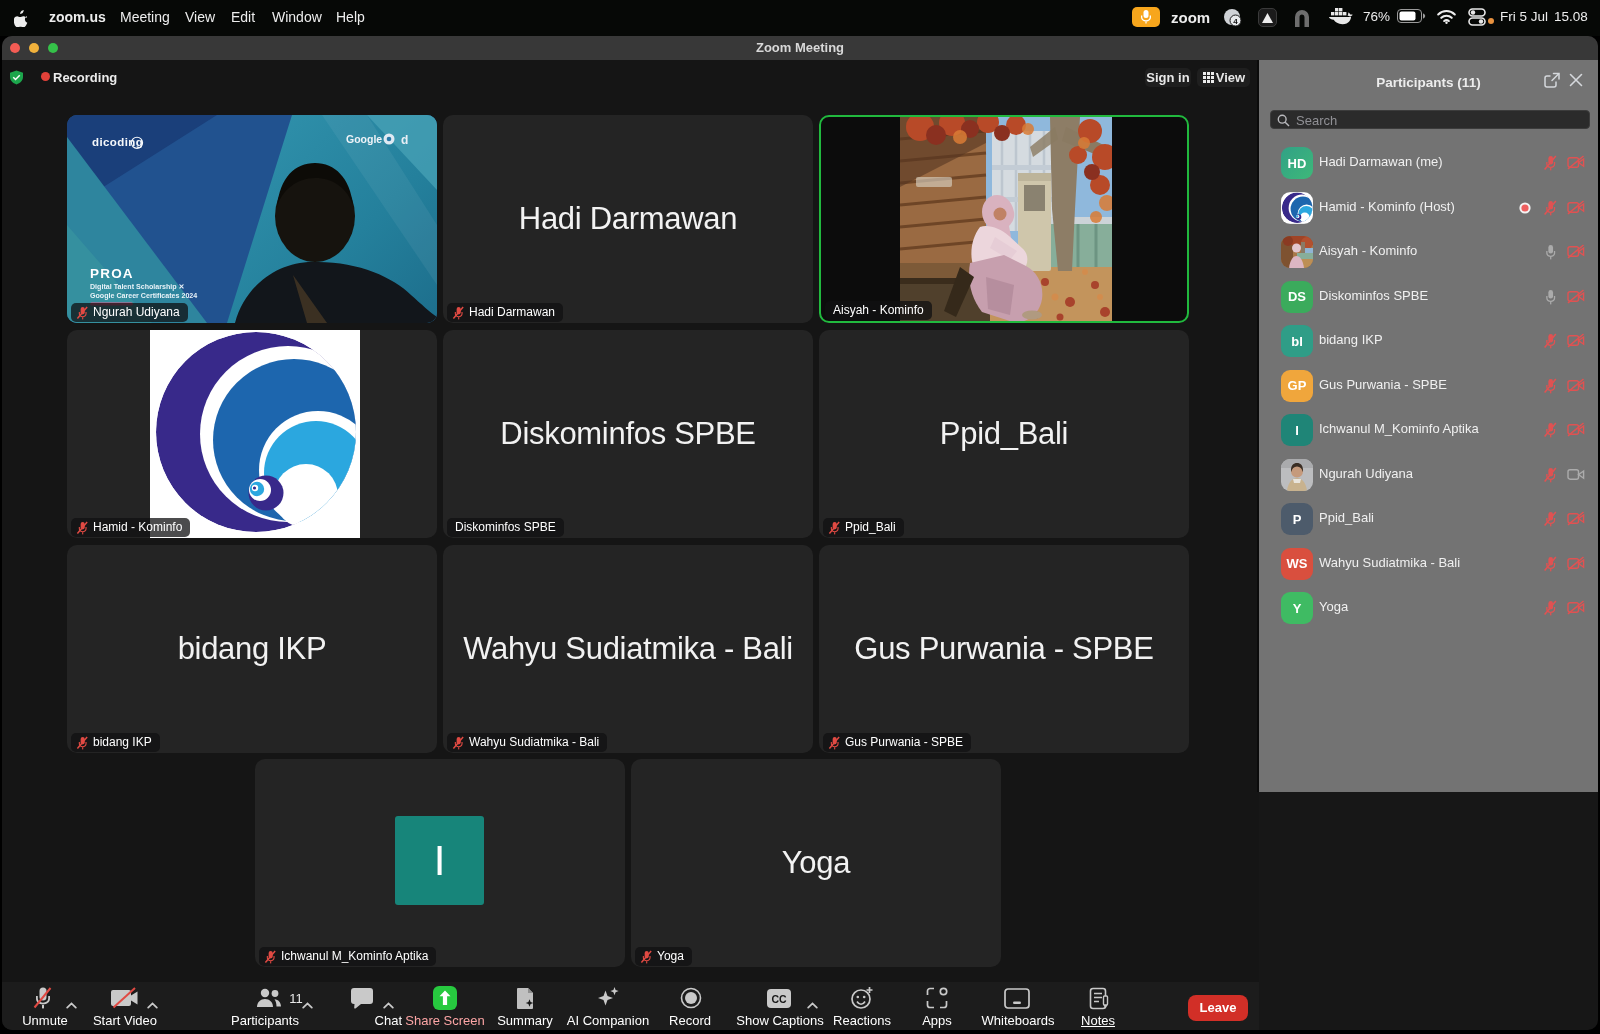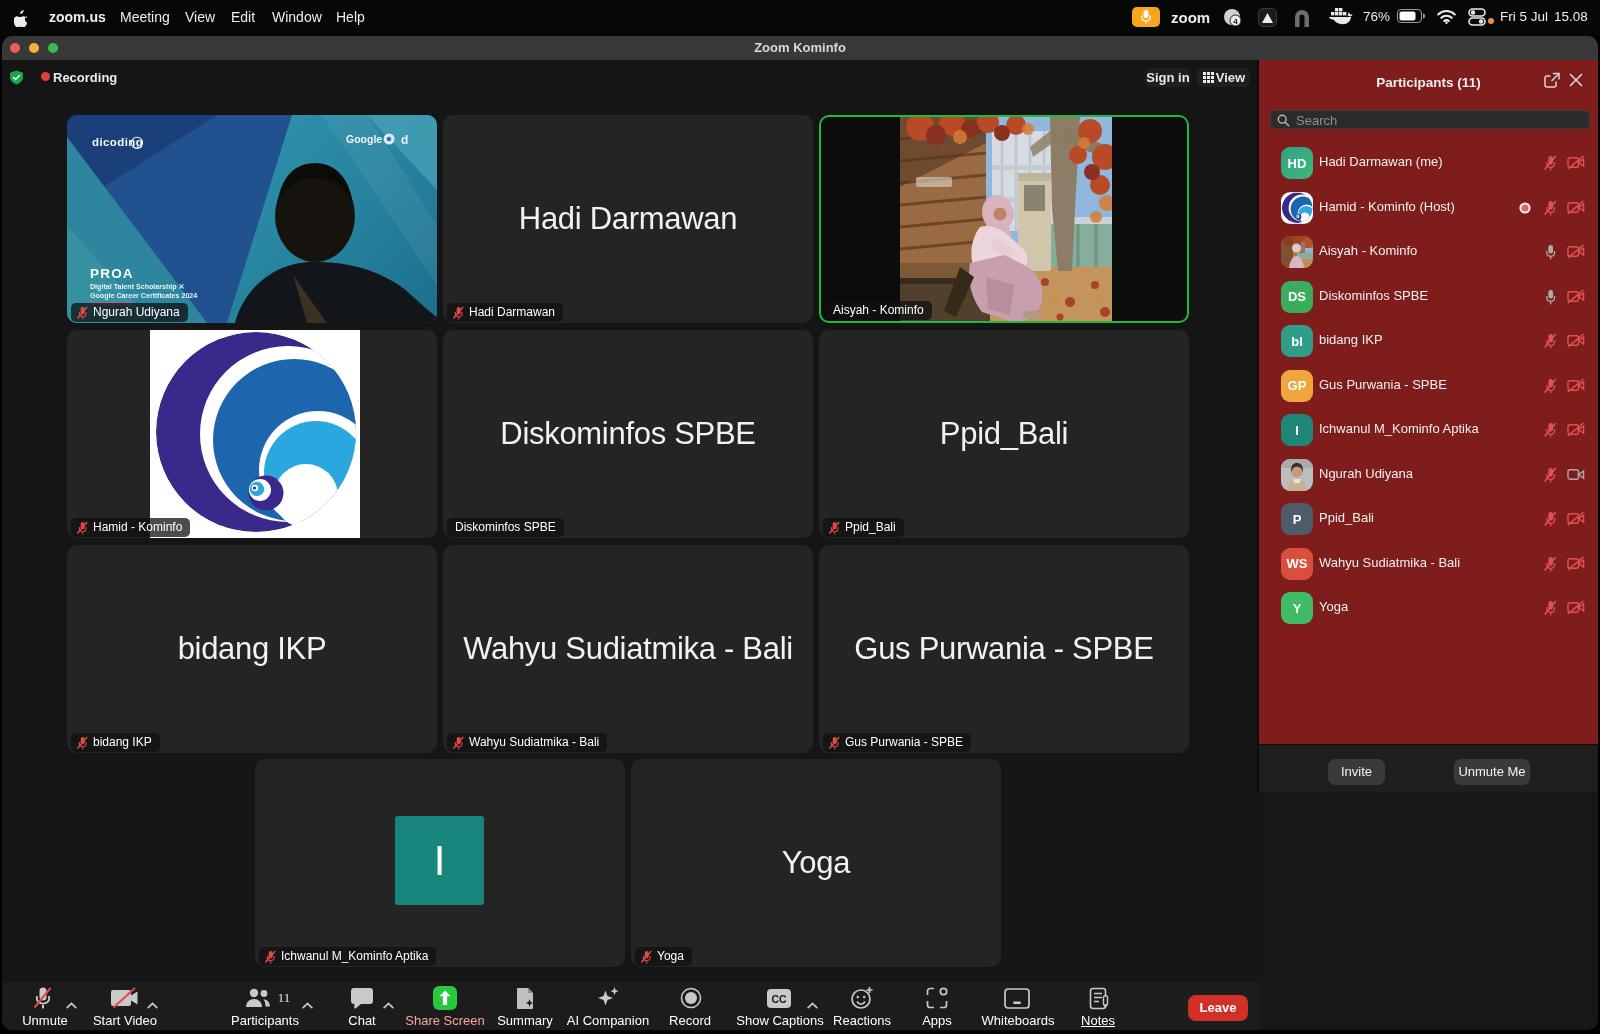--- a/index.html
+++ b/index.html
@@ -32,21 +32,21 @@
 .bigname { position:absolute; left:0; top:0; width:100%; height:100%;
   display:flex; align-items:center; justify-content:center;
   color:#f2f2f2; font-size:31px; letter-spacing:-0.3px; white-space:nowrap; }
 .tag { position:absolute; left:4px; bottom:1px; height:19px; background:rgba(16,16,18,0.75);
   border-radius:5px; color:#fff; font-size:12px; line-height:19px;
   padding:0 8px 0 5px; display:flex; align-items:center; gap:4px; white-space:nowrap; }
 .tag.nomic { padding:0 8px; }
 .tag svg { flex:0 0 auto; }
 
 
-#panel { position:absolute; right:0; top:24px; width:341px; height:732px; background:#7f1d1d;
+#panel { position:absolute; right:0; top:24px; width:341px; height:732px; background:#737373;
   border-left:2px solid #0b0b0b; }
 #ptitle { position:absolute; top:15px; width:100%; text-align:center; color:#ececec;
   font-size:13.5px; font-weight:bold; }
 #searchbox { position:absolute; left:11px; top:50px; width:320px; height:19px;
   background:#2b2b2b; border:1px solid #3c3c3c; border-radius:4px; }
 #searchbox span { position:absolute; left:25px; top:2px; color:#909095; font-size:13px; }
 .prow { position:absolute; left:0; width:100%; height:44px; }
 .pav { position:absolute; left:22px; top:6px; width:32px; height:32px; border-radius:9px;
   color:#fff; font-size:13px; font-weight:bold; display:flex; align-items:center;
   justify-content:center; overflow:hidden; }
@@ -134,21 +134,21 @@
       <circle cx="23" cy="13" r="3" fill="#e8923f"></circle>
     </svg>
   <span class="mi" style="left:1500px;font-size:13.5px">Fri 5 Jul</span>
   <span class="mi" style="left:1554px;font-size:13.5px">15.08</span>
 </div>
 <div id="win">
   <div id="titlebar">
     <div class="tl" style="left:8px;background:#f35c54;"></div>
     <div class="tl" style="left:27px;background:#f1b23c;"></div>
     <div class="tl" style="left:46px;background:#35c149;"></div>
-    <div id="tbtitle">Zoom Kominfo</div>
+    <div id="tbtitle">Zoom Meeting</div>
   </div>
   <div id="main">
     <svg class="abs" style="left:8px;top:10px" width="13" height="15" viewBox="0 0 16 17">
         <path d="M8 0l8 2.5v5.5c0 4.5-3.4 7.6-8 9-4.6-1.4-8-4.5-8-9V2.5z" fill="#1ca64c"></path>
         <path d="M4 8.2l2.8 2.8L12 5.6" stroke="#fff" stroke-width="1.8" fill="none"></path>
       </svg>
     <div id="recdot"></div>
     <div id="rec" style="left:51px;">Recording</div>
     <div class="topbtn" style="left:1143px;width:46px;">Sign in</div>
     <div class="topbtn" style="left:1195px;width:53px;">
@@ -464,41 +464,41 @@
     <div class="tbi" style="left:106px;width:34px;">
       <svg width="30" height="22" viewBox="0 0 30 22">
           <path d="M3 3h16a2 2 0 0 1 2 2v3.5l6.5-4v13l-6.5-4V17a2 2 0 0 1-2 2H3a2 2 0 0 1-2-2V5a2 2 0 0 1 2-2z" fill="#c9c9c9"></path>
           <line x1="3.5" y1="20.5" x2="25" y2="1" stroke="#e04a43" stroke-width="2"></line>
         </svg>
     </div>
     <div class="tbl" style="left:73px;width:100px;">Start Video</div>
     <div class="chev" style="left:145px;"><svg width="11" height="7" viewBox="0 0 11 7" fill="none" stroke="#c9c9c9" stroke-width="1.8" stroke-linecap="round">
           <path d="M1.2 5.6 5.5 1.4 9.8 5.6"></path>
         </svg></div>
-    <div class="tbi" style="left:240px;width:50px;font-family:Liberation Serif, serif;">
+    <div class="tbi" style="left:252px;width:50px;">
       <svg width="30" height="21" viewBox="0 0 30 21">
           <g fill="#c9c9c9">
             <circle cx="10" cy="5" r="4.2"></circle>
             <path d="M2 19c0-5 3.6-8 8-8s8 3 8 8z"></path>
             <circle cx="20" cy="5.5" r="3.4"></circle>
             <path d="M19.5 11.2c3.8.3 6.5 3.1 6.5 7.3h-4.5c0-3-.7-5.5-2-7.3z"></path>
           </g>
         </svg>
       <span style="color:#e8e8e8;font-size:13px;margin-left:4px;">11</span>
     </div>
     <div class="tbl" style="left:213px;width:100px;">Participants</div>
     <div class="chev" style="left:300px;"><svg width="11" height="7" viewBox="0 0 11 7" fill="none" stroke="#c9c9c9" stroke-width="1.8" stroke-linecap="round">
           <path d="M1.2 5.6 5.5 1.4 9.8 5.6"></path>
         </svg></div>
     <div class="tbi" style="left:346px;width:28px;">
       <svg width="24" height="22" viewBox="0 0 24 22" fill="#c9c9c9">
           <path d="M4 1h16a3 3 0 0 1 3 3v10a3 3 0 0 1-3 3h-9l-5.5 4.4a.8.8 0 0 1-1.3-.7l.3-3.7H4a3 3 0 0 1-3-3V4a3 3 0 0 1 3-3z"></path>
         </svg>
     </div>
-    <div class="tbl" style="left:320px;width:80px;">Chat</div>
+    <div class="tbl" style="left:320px;width:80px;text-align:right;">Chat</div>
     <div class="chev" style="left:381px;"><svg width="11" height="7" viewBox="0 0 11 7" fill="none" stroke="#c9c9c9" stroke-width="1.8" stroke-linecap="round">
           <path d="M1.2 5.6 5.5 1.4 9.8 5.6"></path>
         </svg></div>
     <div class="tbi" style="left:428px;width:30px;">
       <svg width="26" height="26" viewBox="0 0 26 26">
           <rect x="1" y="1" width="24" height="24" rx="6" fill="#27c93f"></rect>
           <path d="M13 5.5l5.5 5.8h-3.4V20h-4.2v-8.7H7.5z" fill="#fff"></path>
         </svg>
     </div>
     <div class="tbl" style="left:393px;width:100px;color:#fca5a5;">Share Screen</div>
@@ -832,18 +832,14 @@
           </svg>
           <svg class="pic2" width="18" height="15" viewBox="0 0 18 15">
             <g fill="none" stroke="#e05252" stroke-width="1.4">
               <rect x="1" y="2.8" width="10.5" height="9.4" rx="2"></rect>
               <path d="M11.5 7.6 16.6 4v7.2L11.5 7.6z"></path>
             </g>
             <line x1="1" y1="13.8" x2="16.5" y2="1" stroke="#e05252" stroke-width="1.5"></line>
           </svg>
         </div>
       </div>
-    <div id="pfooter">
-      <div class="fbtn" style="left:69px;width:57px;">Invite</div>
-      <div class="fbtn" style="left:195px;width:76px;">Unmute Me</div>
-    </div>
   </div>
 </div>
 
 </body></html>

